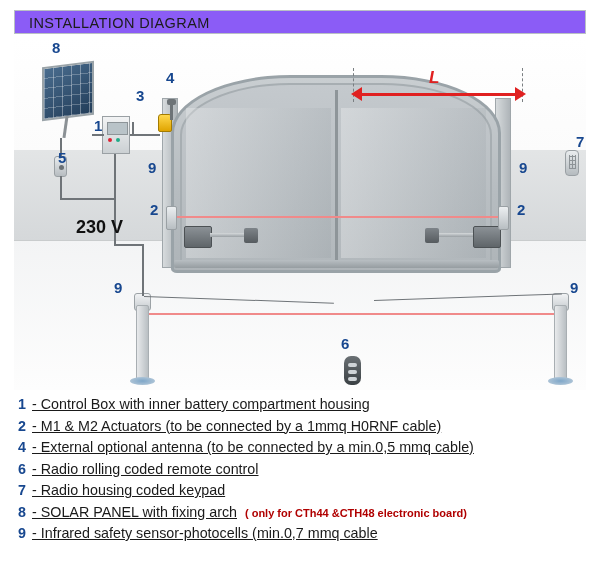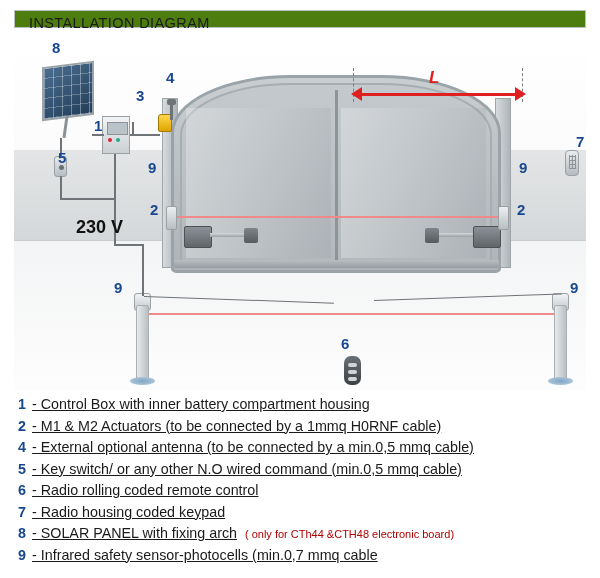--- a/index.html
+++ b/index.html
@@ -18,22 +18,22 @@
     width: 600px;
     height: 578px;
   }
 
   
   .title-bar {
     position: absolute;
     left: 14px;
     top: 10px;
     width: 572px;
-    height: 18px;
-    background: #4d7c0f;
+    height: 24px;
+    background: #8b5cf6;
     border: 1px solid #b9c0c4;
     box-sizing: border-box;
   }
   .title-bar .title-text {
     position: absolute;
     left: 14px;
     top: 4px;
     font-size: 14.5px;
     letter-spacing: 0.4px;
     color: #1c1c1c;
@@ -457,21 +457,21 @@
     width: 14px;
     color: #17478f;
     font-weight: bold;
   }
   .legend-row .txt {
     display: inline;
     text-decoration: underline;
   }
   .legend-row .note {
     font-size: 11px;
-    font-weight: normal;
+    font-weight: bold;
     color: #b00000;
   }
 </style>
 </head>
 <body>
 
 <div class="page">
 
   <div class="title-bar">
     <div class="title-text">INSTALLATION DIAGRAM</div>
@@ -595,23 +595,20 @@
     <div class="legend-row">
       <span class="num">1</span><span class="txt">- Control Box with inner battery compartment housing</span>
     </div>
     <div class="legend-row">
       <span class="num">2</span><span class="txt">- M1 &amp; M2 Actuators (to be connected by a 1mmq H0RNF cable)</span>
     </div>
     <div class="legend-row">
       <span class="num">4</span><span class="txt">- External optional antenna (to be connected by a min.0,5 mmq cable)</span>
     </div>
     <div class="legend-row">
-      <span class="num">5</span><span class="txt">- Key switch/ or any other N.O wired command (min.0,5 mmq cable)</span>
-    </div>
-    <div class="legend-row">
       <span class="num">6</span><span class="txt">-  Radio rolling coded remote control</span>
     </div>
     <div class="legend-row">
       <span class="num">7</span><span class="txt">-  Radio housing coded keypad</span>
     </div>
     <div class="legend-row">
       <span class="num">8</span><span class="txt">- SOLAR PANEL with fixing arch</span><span>&nbsp;&nbsp;</span><span class="note">( only for CTh44 &amp;CTH48 electronic board)</span>
     </div>
     <div class="legend-row">
       <span class="num">9</span><span class="txt">- Infrared safety sensor-photocells (min.0,7 mmq cable</span>

